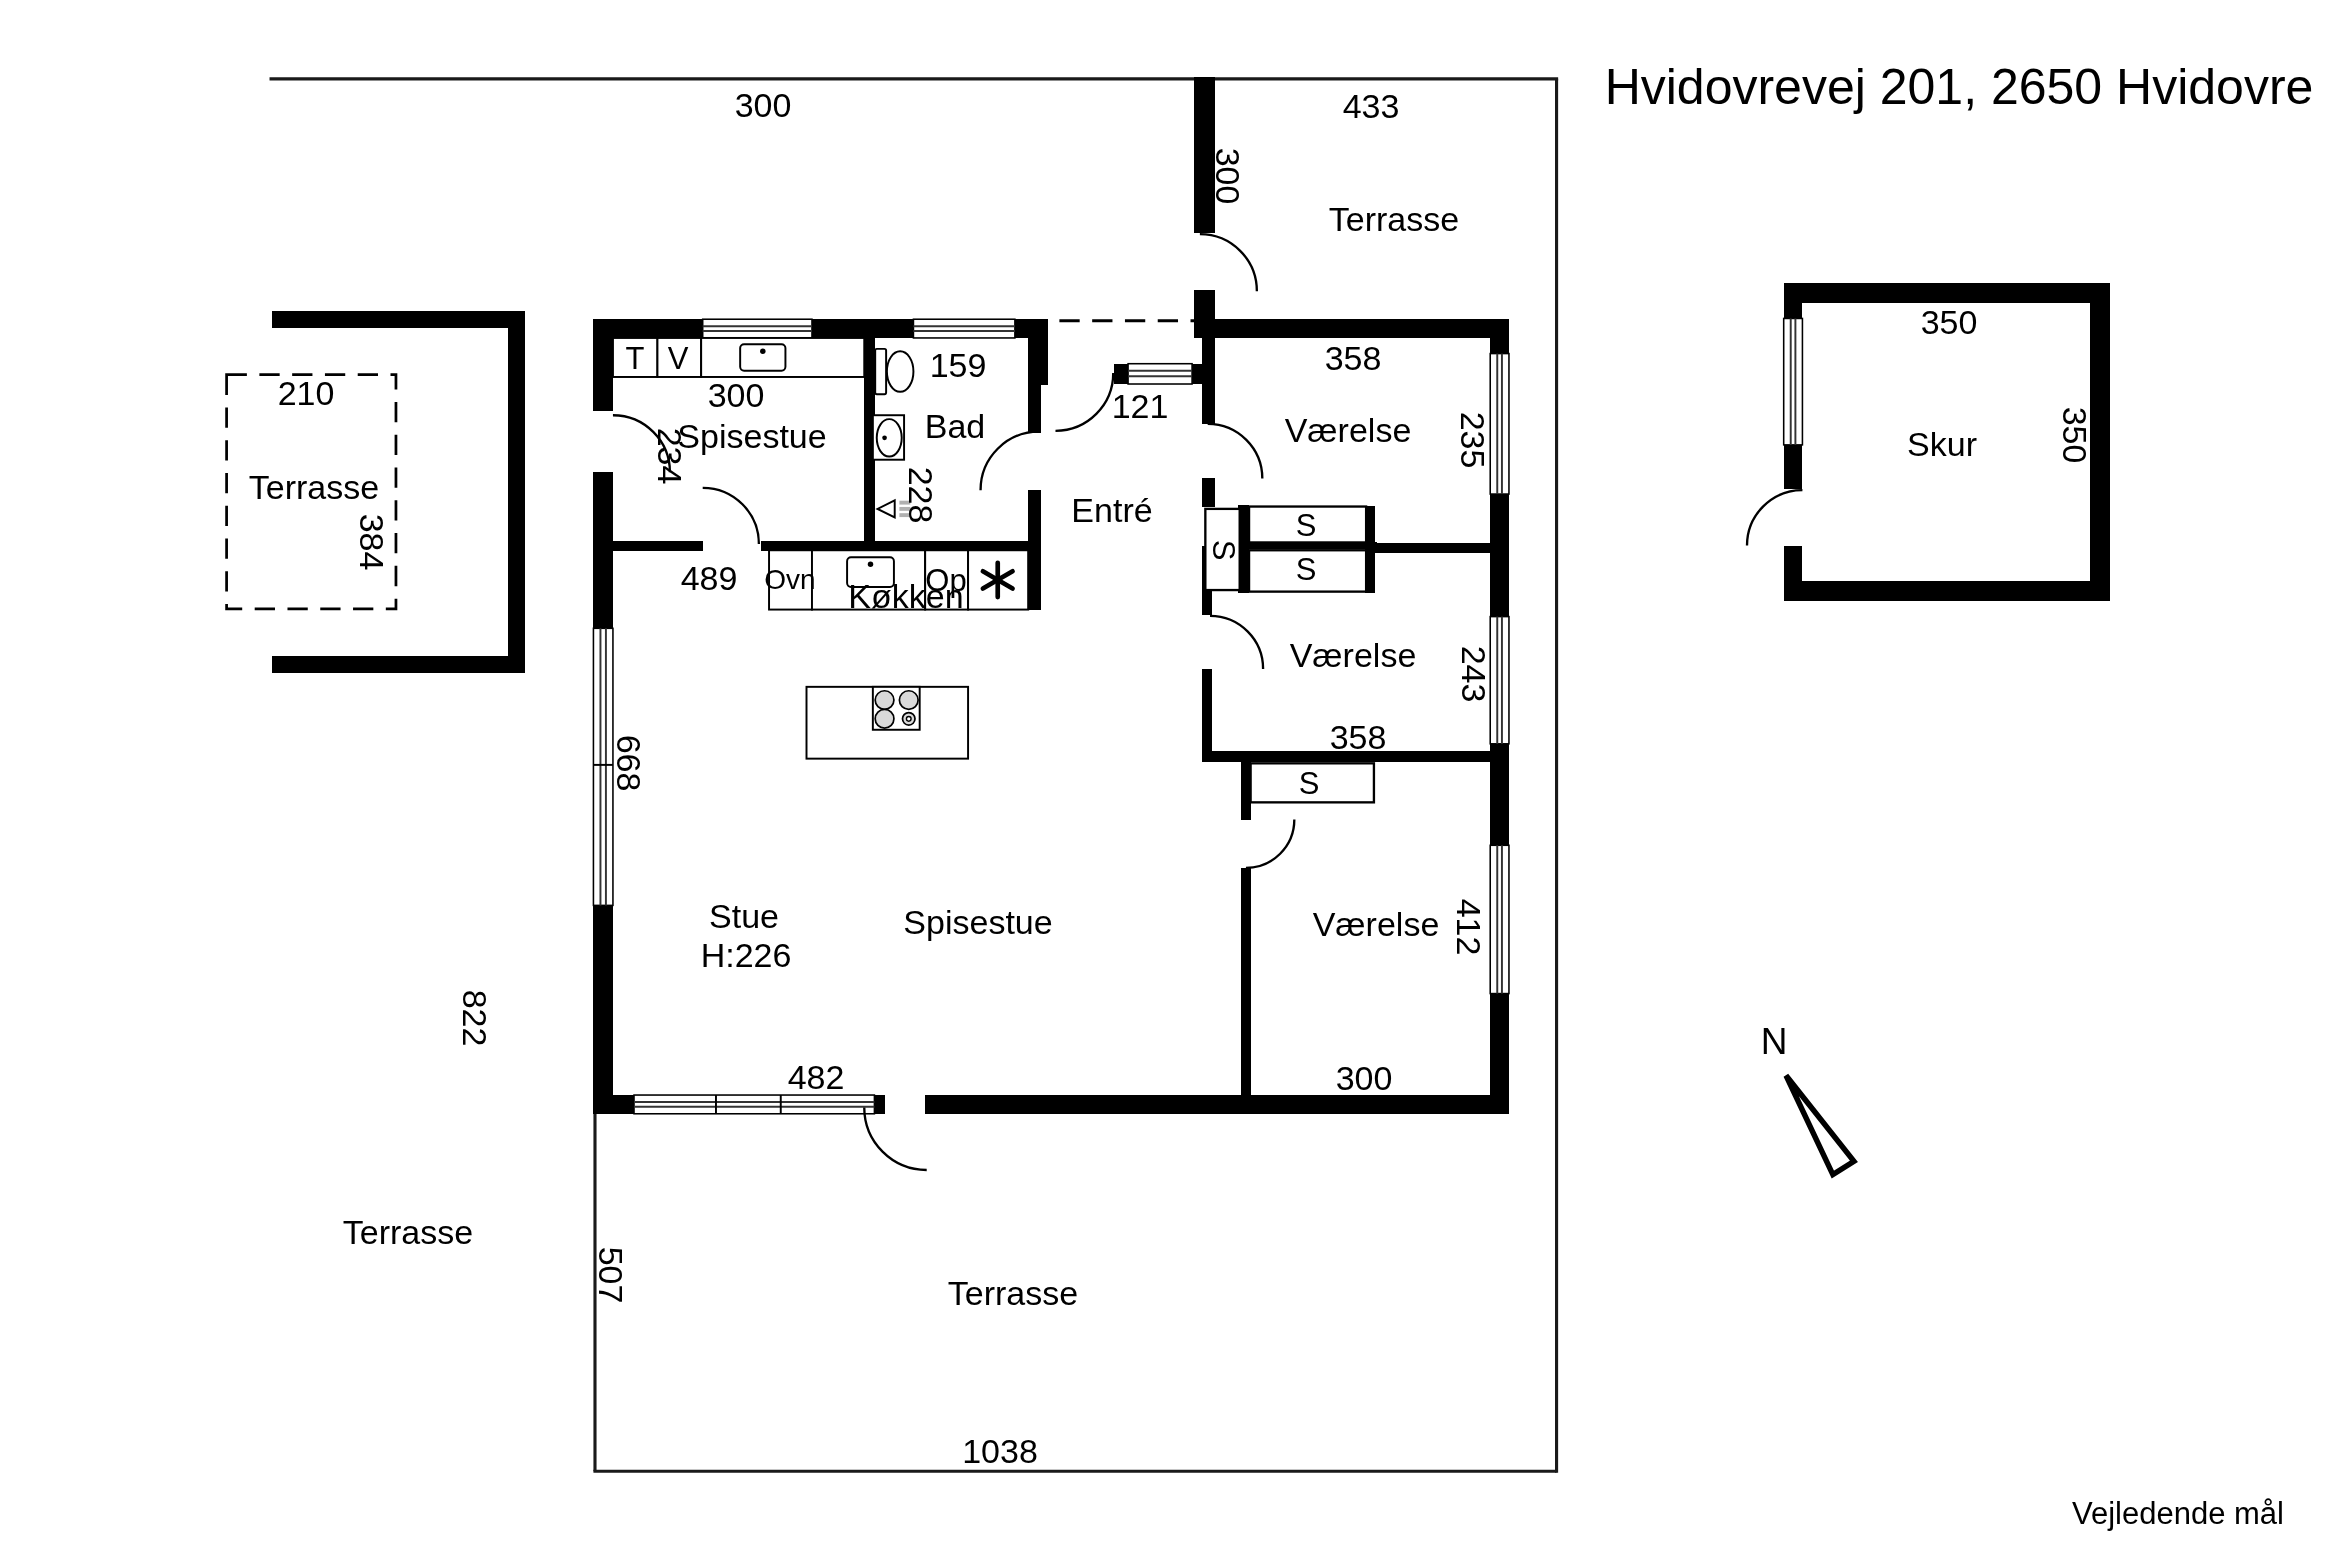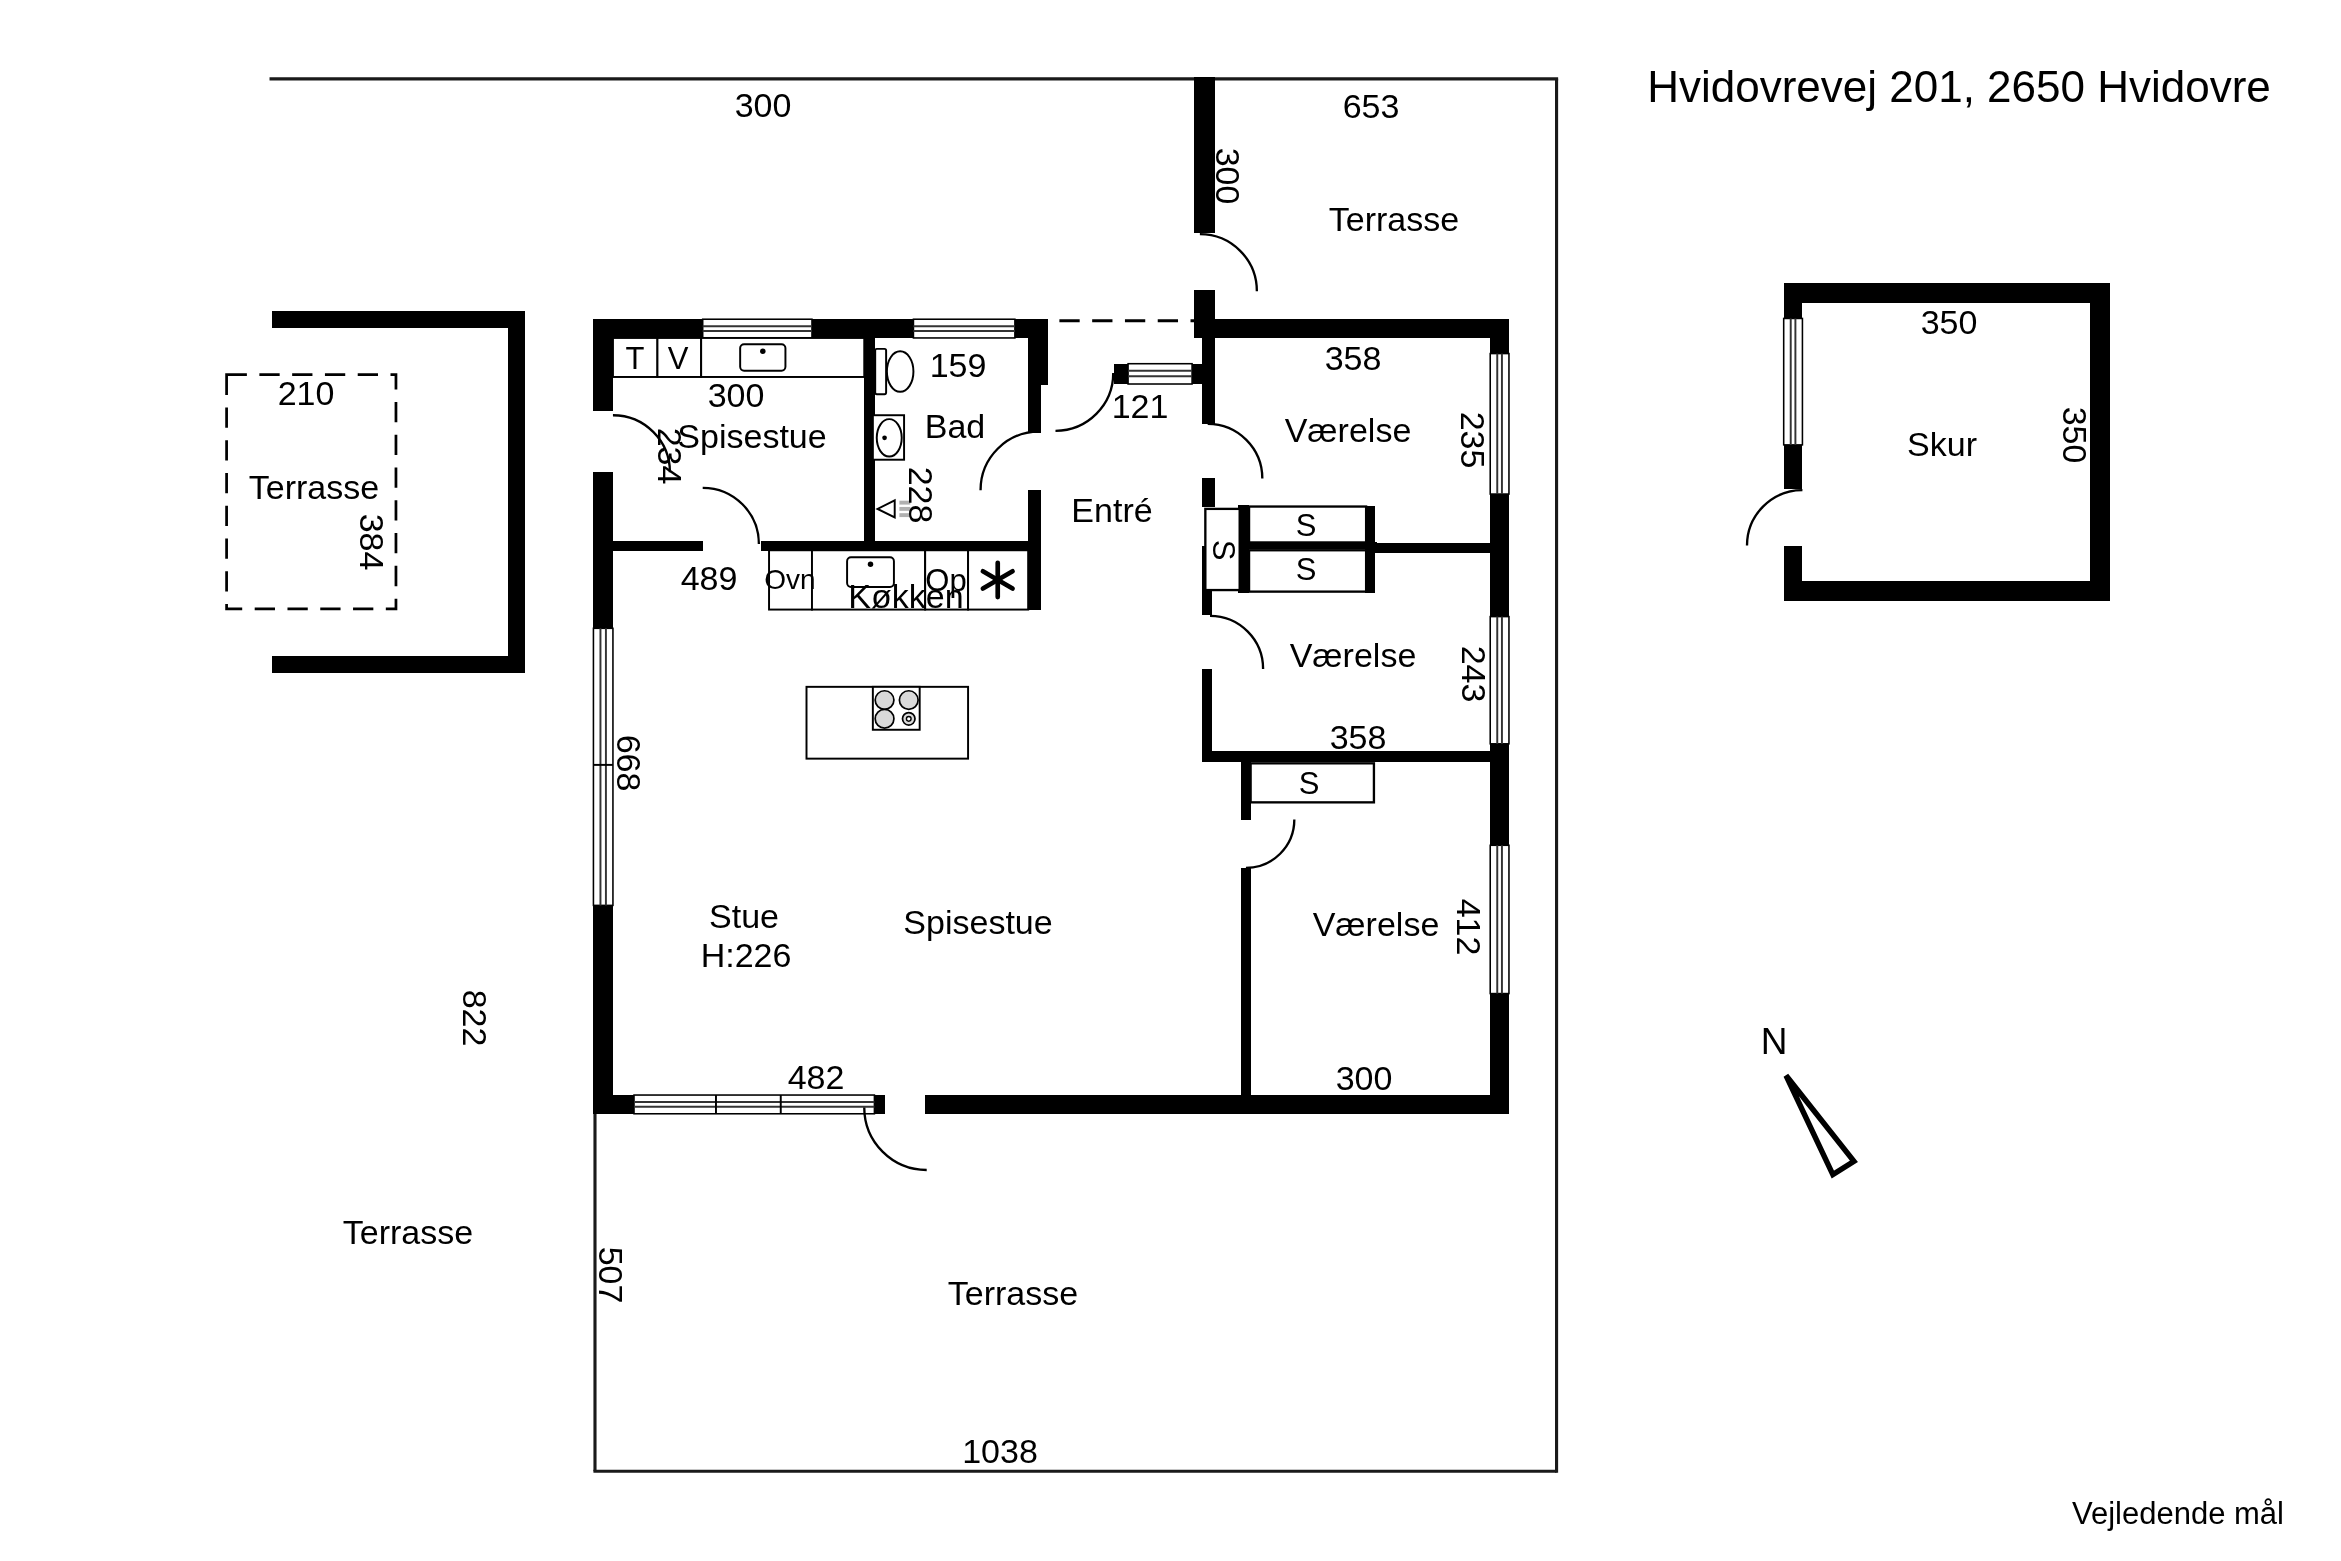--- a/index.html
+++ b/index.html
@@ -2,21 +2,21 @@
 <html style="font-size:12.5px"><head>
 <meta charset="utf-8">
 <style>
   html,body{margin:0;padding:0;background:#fff;}
   #stage{position:relative;width:2342px;height:1561px;background:#ffffff;overflow:hidden;
          font-family:"Liberation Sans",sans-serif;color:#000;}
   #stage svg{position:absolute;left:0;top:0;}
   .lbl{position:absolute;transform:translate(-50%,-50%);font-size:34px;line-height:1;
        white-space:nowrap;color:#000;}
   .lbl.v{transform:translate(-50%,-50%) rotate(90deg);}
-  .lbl.title{font-size:44px;}
+  .lbl.title{font-size:50px;}
   .lbl.foot{font-size:31px;text-align:right;}
   .lbl.small{font-size:28px;}
   .lbl.unit{font-size:31px;}
   .lbl.compass{font-size:37px;}
 </style>
 </head>
 <body>
 
 <div id="stage">
 
@@ -207,21 +207,21 @@
   </g>
 
   <polygon points="2288,1378 2375,1488 2348,1505" fill="#fff" stroke="#000" stroke-width="7"></polygon>
 </svg>
 
   <div class="lbl title" style="left:1959px;top:87px">Hvidovrevej 201, 2650 Hvidovre</div>
   <div class="lbl foot" style="left:2178px;top:1513px">Vejledende mål</div>
   <div class="lbl compass" style="left:1774px;top:1041px">N</div>
 
   <div class="lbl" style="left:763px;top:105px">300</div>
-  <div class="lbl" style="left:1371px;top:106px">653</div>
+  <div class="lbl" style="left:1371px;top:106px">433</div>
   <div class="lbl v" style="left:1228px;top:176px">300</div>
   <div class="lbl" style="left:1394px;top:219px">Terrasse</div>
   <div class="lbl v" style="left:475px;top:1018px">822</div>
   <div class="lbl" style="left:408px;top:1232px">Terrasse</div>
   <div class="lbl v" style="left:611px;top:1275px">507</div>
   <div class="lbl" style="left:1013px;top:1293px">Terrasse</div>
   <div class="lbl" style="left:1000px;top:1451px">1038</div>
 
   <div class="lbl" style="left:1949px;top:322px">350</div>
   <div class="lbl v" style="left:2075px;top:435px">350</div>

